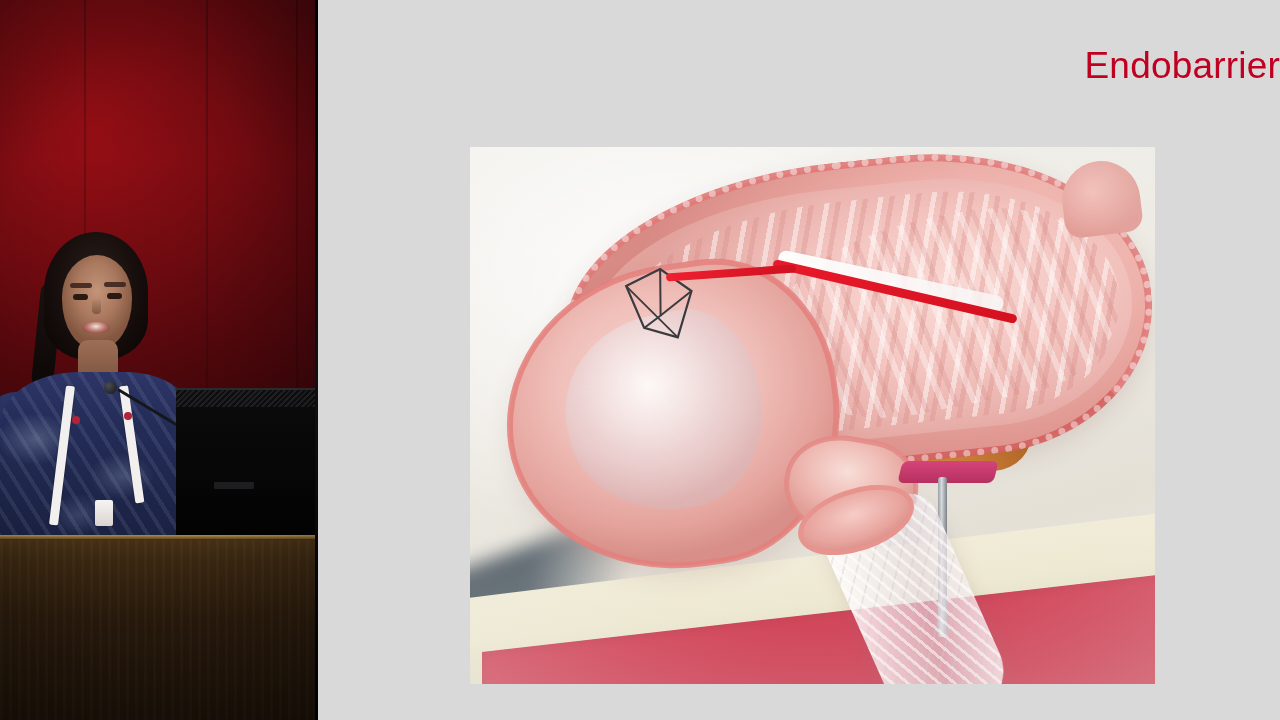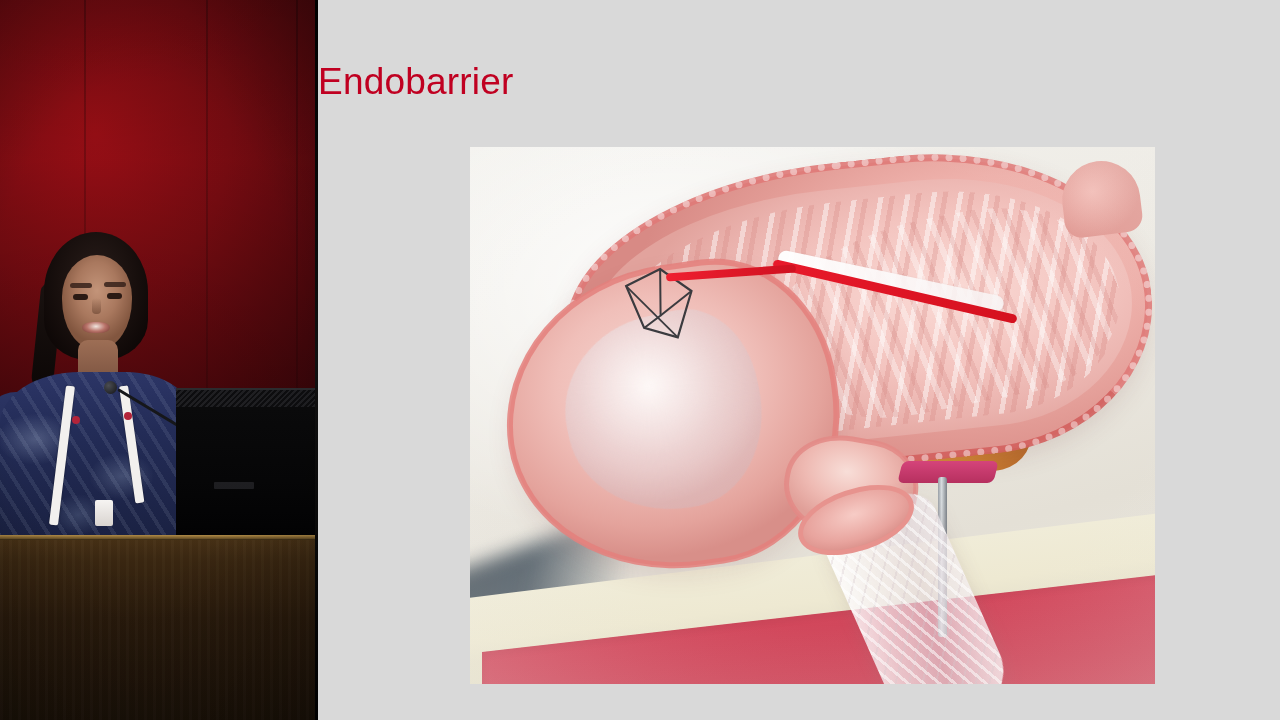--- a/index.html
+++ b/index.html
@@ -124,22 +124,22 @@
     position:absolute; right:0; top:0; width:3px; height:720px;
     background:linear-gradient(180deg,#000,#111 50%,#000);
   }
 
   
   #slide{
     position:absolute; left:318px; top:0; width:962px; height:720px;
     background:#d9d9d9;
   }
   #slide-title{
-    position:absolute; left:0; top:60px; width:962px;
-    text-align:left; font-size:37px; line-height:44px;
+    position:absolute; left:0; top:44px; width:962px;
+    text-align:right; font-size:37px; line-height:44px;
     color:#c00021; font-weight:400; letter-spacing:.2px;
     font-family:"Liberation Sans", sans-serif;
   }
 
   
   #photo{
     position:absolute; left:152px; top:147px; width:685px; height:537px;
     background:linear-gradient(165deg,#f3f2ee 0%, #ece9e2 45%, #e4e0d6 72%, #e9e6df 100%);
     overflow:hidden;
   }

